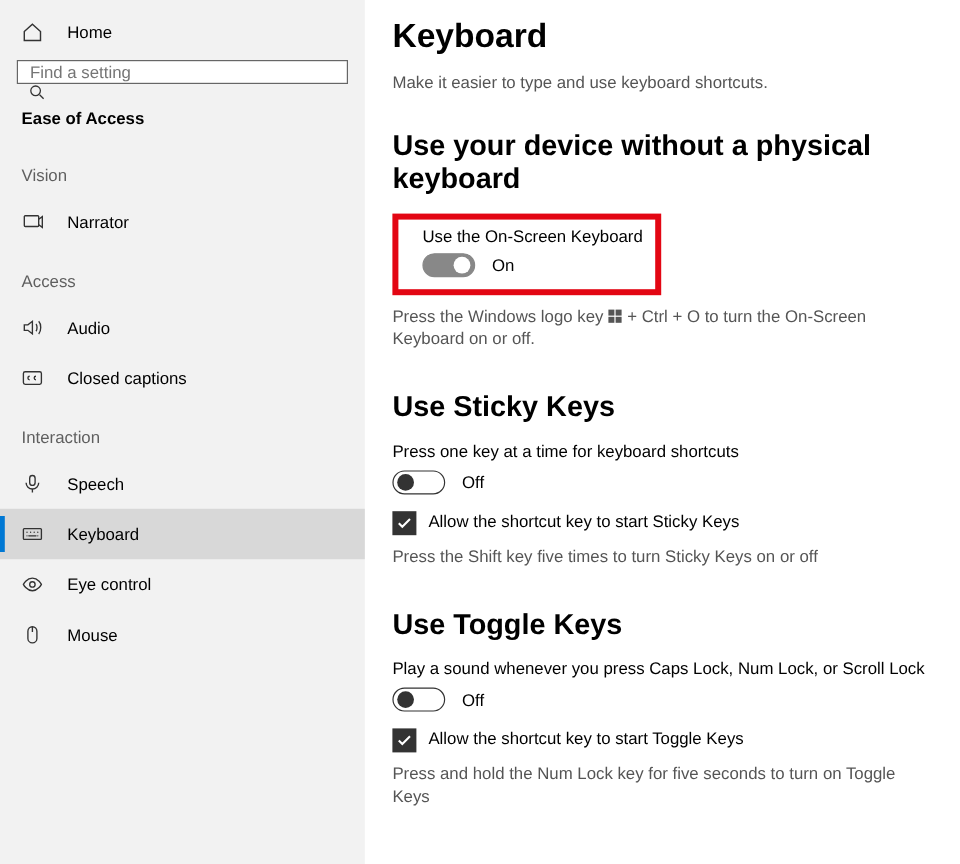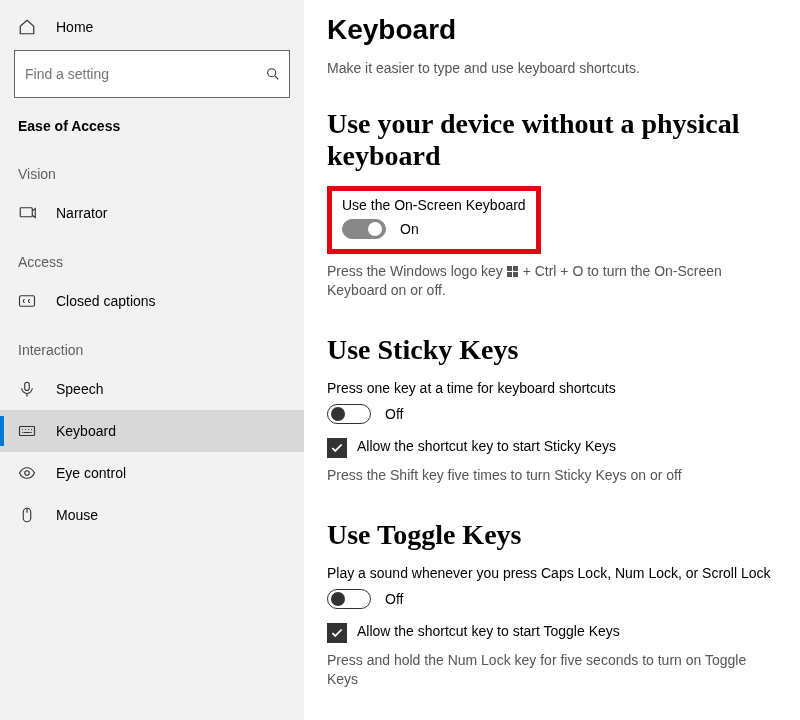--- a/index.html
+++ b/index.html
@@ -25,23 +25,24 @@
     display: flex; align-items: center;
     padding: 6px 18px 8px 18px;
     cursor: pointer;
     text-align: center;
   }
   .home-row .icon { width: 20px; margin-right: 18px; color:#333; }
   .search-box {
     margin: 6px 14px 16px 14px;
     border: 1px solid #666;
     background: #fff;
-    display: flex; align-items: center;
-    height: 48px;
+    display: flex; align-items: flex-start;
+    height: 20px;
     padding: 0 8px;
+    flex-direction: column;
   }
   .search-box input {
     flex: 1; border: 0; outline: 0; font-size: 14px; background: transparent;
     color: #555;
   }
   .search-box .sicon { width: 16px; color: #333; }
   .section-title {
     padding: 4px 18px 12px 18px;
     font-weight: 600;
     font-size: 14px;
@@ -72,26 +73,26 @@
     flex: 1;
     padding: 10px 22px 20px 22px;
     overflow: auto;
     position: relative;
   }
   h1 {
     font-size: 28px; font-weight: 600; margin: 4px 0 14px 0;
   }
   .sub { color: #555; margin-bottom: 32px; font-size: 14px; }
   h2 {
-    font-size: 28px; font-weight: 600; margin: 0 0 14px 0; font-family: Liberation Serif, serif;
+    font-size: 24px; font-weight: 600; margin: 0 0 14px 0;
   }
 
   .highlight-box {
     border: 5px solid #e30613;
-    padding: 6px 10px 10px 10px;
+    padding: 6px 10px 10px 20px;
     display: inline-block;
     min-width: 190px;
   }
 
   .setting-label { font-size: 14px; margin-bottom: 6px; }
   .toggle-row { display: flex; align-items: center; gap: 14px; }
   .toggle {
     width: 44px; height: 20px; border-radius: 10px;
     border: 1px solid #333;
     position: relative;
@@ -156,20 +157,30 @@
         <svg viewBox="0 0 24 24" width="18" height="18" fill="none" stroke="currentColor" stroke-width="1.5">
             <rect x="3" y="5" width="16" height="12" rx="1"></rect>
             <path d="M19 9 L23 6 V18 L19 15"></path>
           </svg>
       </span>
       <span>Narrator</span>
     </div>
 
     <div class="cat">Access</div>
 
+    <div class="nav-item">
+      <span class="icon">
+        <svg viewBox="0 0 24 24" width="18" height="18" fill="none" stroke="currentColor" stroke-width="1.5">
+            <path d="M3 9v6h4l5 4V5L7 9H3z"></path>
+            <path d="M16 8c1.5 1.5 1.5 6.5 0 8"></path>
+            <path d="M19 5c3 3 3 11 0 14"></path>
+          </svg>
+      </span>
+      <span>Audio</span>
+    </div>
 
     <div class="nav-item">
       <span class="icon">
         <svg viewBox="0 0 24 24" width="18" height="18" fill="none" stroke="currentColor" stroke-width="1.5">
             <rect x="2" y="5" width="20" height="14" rx="2"></rect>
             <path d="M9 10a2 2 0 1 0 0 4"></path>
             <path d="M16 10a2 2 0 1 0 0 4"></path>
           </svg>
       </span>
       <span>Closed captions</span>

